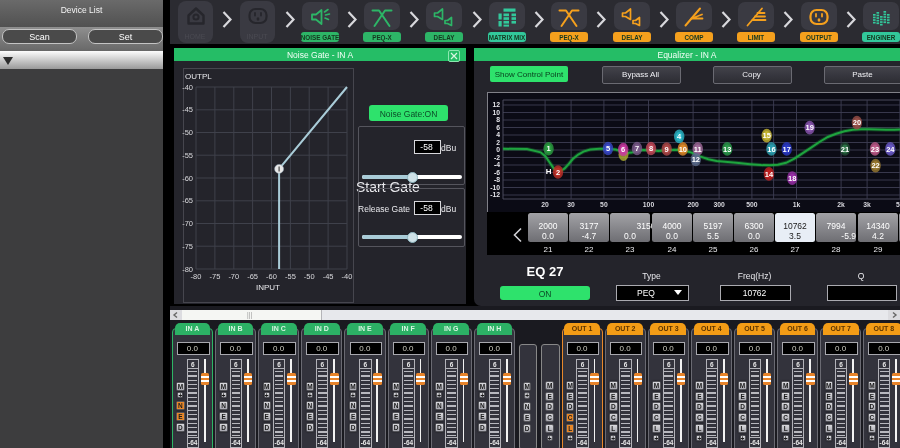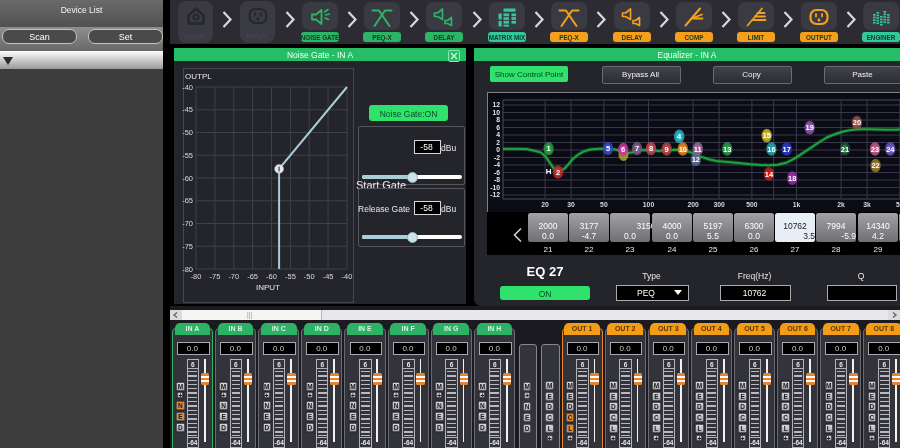--- a/index.html
+++ b/index.html
@@ -231,21 +231,21 @@
       <text x="185" y="79" font-size="8" fill="#e8e8ec" font-family="Liberation Sans">OUTPL</text>
       <text x="268" y="290" font-size="8" fill="#e8e8ec" text-anchor="middle" font-family="Liberation Sans">INPUT</text>
       <path d="M279.1 269 L279.1 168.9 L347 87" stroke="#a9ccd8" stroke-width="2" fill="none"></path>
       <circle cx="279.1" cy="168.9" r="4.5" fill="#e8e8e8" stroke="#9ab" stroke-width="0.5"></circle>
       <line x1="279.1" y1="166.4" x2="279.1" y2="171.4" stroke="#444" stroke-width="1.2"></line>
     </svg>
 
 <div class="abs" style="left:369px;top:105px;width:79px;height:16px;background:#2ee26c;border-radius:3px;"></div>
 <div class="t" style="left:369px;top:109px;width:79px;text-align:center;font-size:8.5px;color:#0c4d28;">Noise Gate:ON</div>
 <div class="abs" style="left:358px;top:126px;width:105px;height:57px;border:1px solid #55555d;border-radius:2px;"></div>
-<div class="t" style="left:356px;top:143px;width:48px;text-align:right;font-size:11px;color:#e8e8ec;margin-top:36px;">Start Gate</div>
+<div class="t" style="left:356px;top:143px;width:48px;text-align:right;font-size:14px;color:#e8e8ec;margin-top:36px;">Start Gate</div>
 <div class="abs" style="left:414px;top:140px;width:25px;height:12px;background:#000;border:1px solid #d8d8dc;"></div>
 <div class="t" style="left:414px;top:142px;width:25px;text-align:center;font-size:8.5px;color:#fff;">-58</div>
 <div class="t" style="left:441px;top:143px;font-size:8.5px;color:#e8e8ec;">dBu</div>
 <div class="abs" style="left:362px;top:174.5px;width:100px;height:4px;background:#fff;border-radius:2px;"></div>
 <div class="abs" style="left:362px;top:174.5px;width:50px;height:4px;background:#a9ccd8;border-radius:2px;"></div>
 <div class="abs" style="left:407px;top:172px;width:9px;height:9px;background:#cfe2e8;border-radius:50%;border:0.5px solid #8fb8c2;"></div>
 <div class="abs" style="left:358px;top:188px;width:105px;height:57px;border:1px solid #55555d;border-radius:2px;"></div>
 <div class="t" style="left:358px;top:204px;width:52px;text-align:right;font-size:8.5px;color:#e8e8ec;">Release Gate</div>
 <div class="abs" style="left:414px;top:201px;width:25px;height:12px;background:#000;border:1px solid #d8d8dc;"></div>
 <div class="t" style="left:414px;top:203px;width:25px;text-align:center;font-size:8.5px;color:#fff;">-58</div>
@@ -418,21 +418,21 @@
 <div class="abs" style="left:693px;top:212.5px;width:40px;height:29.5px;background:linear-gradient(#a2a2a6,#6e6e73);border-radius:2.5px;"></div>
 <div class="t" style="left:693px;top:220.5px;width:40px;text-align:center;font-size:8.5px;color:#fff;">5197</div>
 <div class="t" style="left:693px;top:230.5px;width:40px;text-align:center;font-size:8.5px;color:#fff;">5.5</div>
 <div class="t" style="left:693px;top:245px;width:40px;text-align:center;font-size:8px;color:#e8e8ec;">25</div>
 <div class="abs" style="left:734px;top:212.5px;width:40px;height:29.5px;background:linear-gradient(#a2a2a6,#6e6e73);border-radius:2.5px;"></div>
 <div class="t" style="left:734px;top:220.5px;width:40px;text-align:center;font-size:8.5px;color:#fff;">6300</div>
 <div class="t" style="left:734px;top:230.5px;width:40px;text-align:center;font-size:8.5px;color:#fff;">0.0</div>
 <div class="t" style="left:734px;top:245px;width:40px;text-align:center;font-size:8px;color:#e8e8ec;">26</div>
 <div class="abs" style="left:775px;top:212.5px;width:40px;height:29.5px;background:#e8eef6;border-radius:2.5px;"></div>
 <div class="t" style="left:775px;top:220.5px;width:40px;text-align:center;font-size:8.5px;color:#1a1a1a;">10762</div>
-<div class="t" style="left:775px;top:230.5px;width:40px;text-align:right;font-size:8.5px;color:#1a1a1a;">3.5</div>
+<div class="t" style="left:775px;top:230.5px;width:40px;text-align:center;font-size:8.5px;color:#1a1a1a;">3.5</div>
 <div class="t" style="left:775px;top:245px;width:40px;text-align:center;font-size:8px;color:#e8e8ec;">27</div>
 <div class="abs" style="left:816px;top:212.5px;width:40px;height:29.5px;background:linear-gradient(#a2a2a6,#6e6e73);border-radius:2.5px;"></div>
 <div class="t" style="left:816px;top:220.5px;width:40px;text-align:center;font-size:8.5px;color:#fff;">7994</div>
 <div class="t" style="left:816px;top:230.5px;width:40px;text-align:right;font-size:8.5px;color:#fff;">-5.9</div>
 <div class="t" style="left:816px;top:245px;width:40px;text-align:center;font-size:8px;color:#e8e8ec;">28</div>
 <div class="abs" style="left:858px;top:212.5px;width:40px;height:29.5px;background:linear-gradient(#a2a2a6,#6e6e73);border-radius:2.5px;"></div>
 <div class="t" style="left:858px;top:220.5px;width:40px;text-align:center;font-size:8.5px;color:#fff;">14340</div>
 <div class="t" style="left:858px;top:230.5px;width:40px;text-align:center;font-size:8.5px;color:#fff;">4.2</div>
 <div class="t" style="left:858px;top:245px;width:40px;text-align:center;font-size:8px;color:#e8e8ec;">29</div>
 <div class="abs" style="left:899px;top:212.5px;width:40px;height:29.5px;background:linear-gradient(#a2a2a6,#6e6e73);border-radius:2.5px;"></div>

